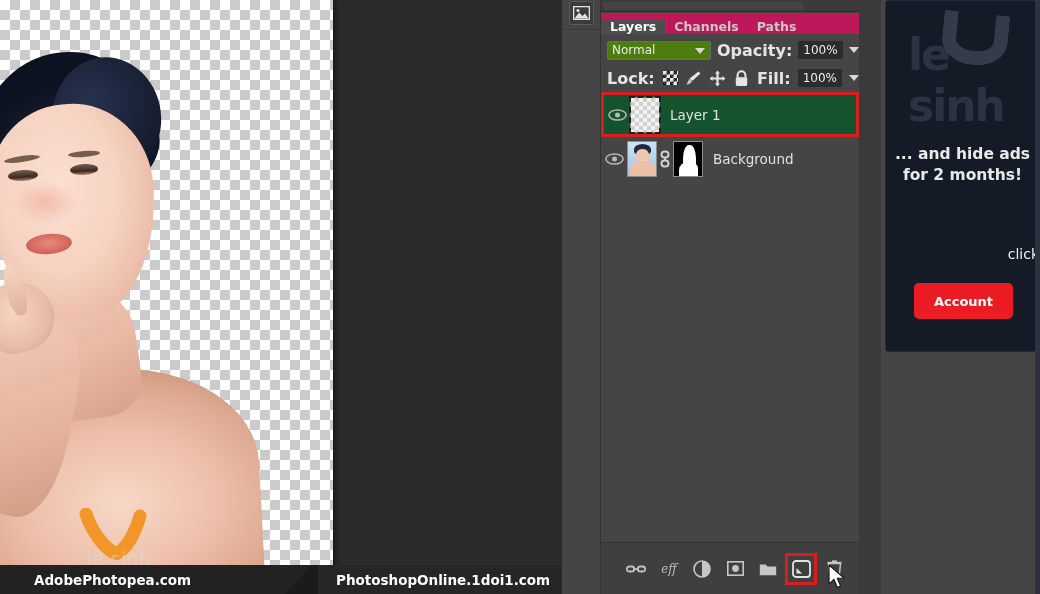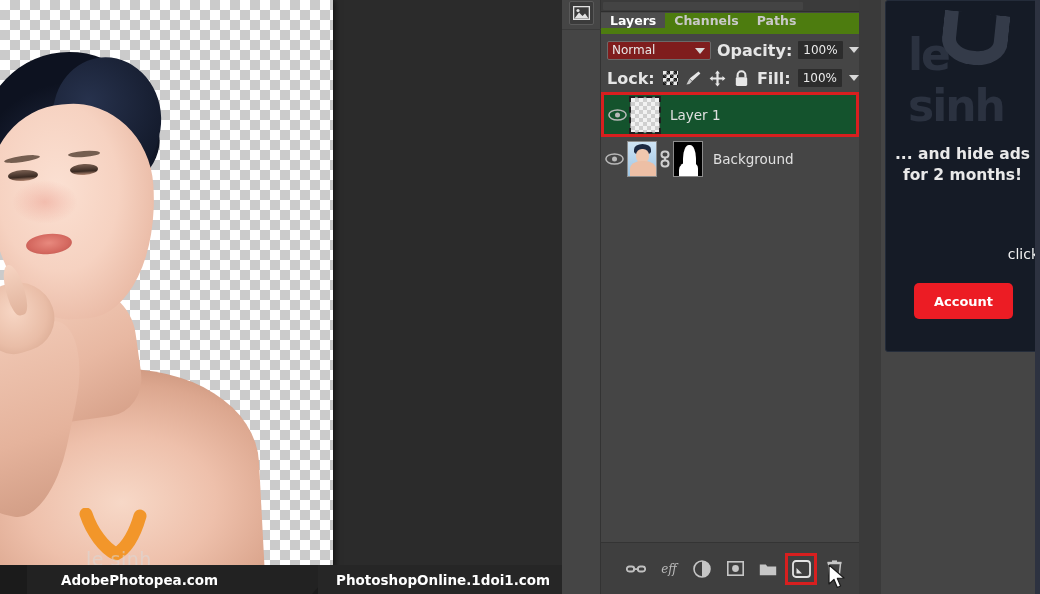--- a/index.html
+++ b/index.html
@@ -123,21 +123,20 @@
   .banner {
     position: absolute; top: 0; height: 29px;
     display: flex; align-items: center;
     color: #ffffff; font-weight: bold; font-size: 13.5px;
     font-family: "DejaVu Sans", sans-serif;
   }
   .banner-a {
     left: 0; width: 312px; background: #222222;
     clip-path: polygon(0 0, 312px 0, 285px 29px, 0 29px);
     padding-left: 34px;
-    margin-left: 27px;
   }
   .banner-b {
     left: 318px; width: 290px; background: #262626;
     clip-path: polygon(0 0, 290px 0, 266px 29px, 0 29px);
     padding-left: 18px;
   }
 
   
   .dock-strip {
     position: absolute; left: 562px; top: 0; width: 39px; height: 594px;
@@ -160,35 +159,35 @@
   .hist-sliver {
     position: absolute; left: 0; top: 0; width: 258px; height: 12px;
     background: #3b3b3b; border-bottom: 1px solid #2e2e2e;
   }
   .hist-sliver::after {
     content: ""; position: absolute; left: 2px; top: 2px; width: 200px; height: 8px;
     background: #444; border-radius: 1px;
   }
   .tabs {
     position: absolute; left: 0; top: 13px; width: 258px; height: 21px;
-    background: #4d7c0f; display: flex; align-items: flex-start;
+    background: #be185d; display: flex; align-items: flex-end;
   }
   .tab {
     padding: 0 9px; display: flex; align-items: center;
     font-size: 12.5px; font-weight: bold; color: #c9c9c9;
     font-family: "DejaVu Sans", sans-serif;
   }
   .tab.active { background: #4d4d4d; color: #ffffff; }
 
   .row-blend {
     position: absolute; left: 0; top: 38px; width: 258px; height: 24px;
     display: flex; align-items: center; padding-left: 6px; gap: 6px;
   }
   .combo {
-    width: 104px; height: 19px; background: #7f1d1d; border: 1px solid #6a6a6a;
+    width: 104px; height: 19px; background: #4d7c0f; border: 1px solid #6a6a6a;
     border-radius: 2px; display: flex; align-items: center;
     padding: 0 4px; position: relative;
     font-size: 12px; color: #e8e8e8; font-family: "DejaVu Sans", sans-serif;
   }
   .caret {
     width: 0; height: 0; border-left: 5px solid transparent; border-right: 5px solid transparent;
     border-top: 6px solid #d8d8d8;
   }
   .combo .caret { position: absolute; right: 5px; top: 6px; }
   .lbl {

